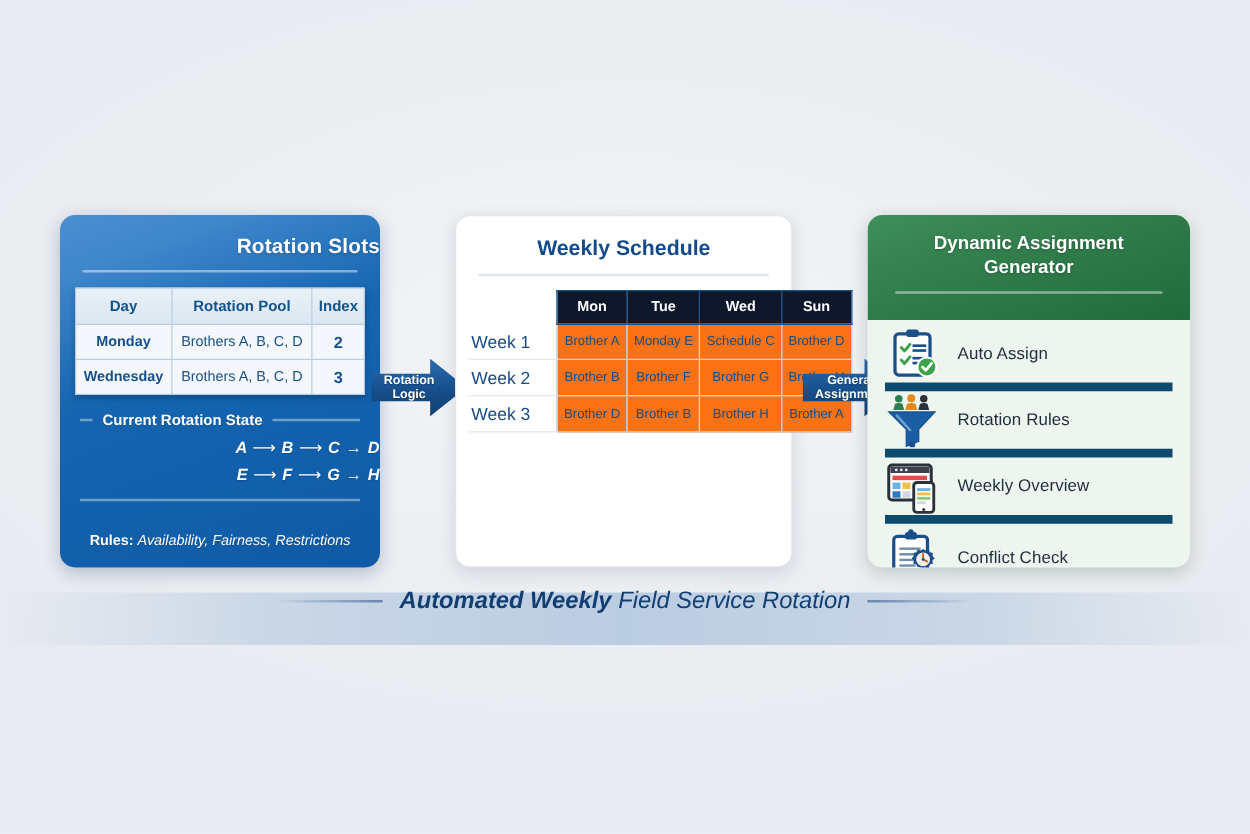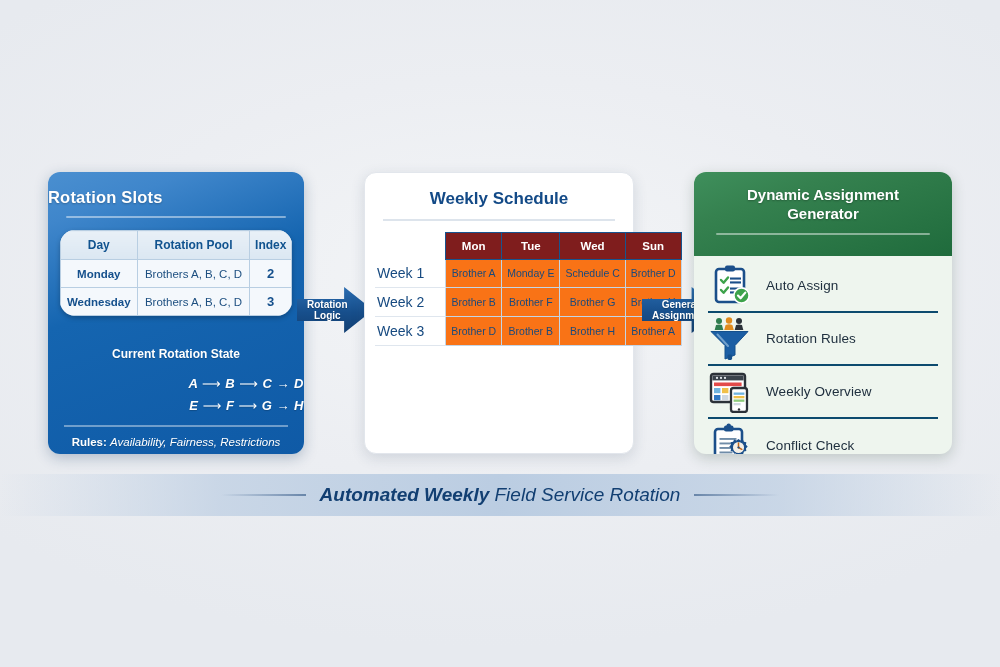--- a/index.html
+++ b/index.html
@@ -27,38 +27,38 @@
     width: 256px; height: 282px;
     border-radius: 12px;
     background: linear-gradient(160deg, #4a8fd0 0%, #3f86cb 14%, #1565b0 42%, #0f5aa6 100%);
     box-shadow: 0 4px 14px rgba(25,60,100,.28);
     overflow: hidden;
   }
   .slots-title {
     color: #ffffff;
     font-size: 16.5px;
     font-weight: bold;
-    text-align: left;
+    text-align: right;
     padding-top: 16px;
     letter-spacing: .2px;
     text-shadow: 0 1px 2px rgba(0,0,0,.25);
   }
   .slots-title-rule {
     height: 2px;
     margin: 9px 18px 0 18px;
     background: rgba(255,255,255,.45);
     border-radius: 2px;
   }
 
   .slots-table {
     margin: 12px 12px 0 12px;
     border-collapse: collapse;
     width: calc(100% - 24px);
     background: #f4f8fc;
-    border-radius: 15px;
+    border-radius: 1px;
     overflow: hidden;
     box-shadow: 0 2px 5px rgba(0,0,0,.25);
   }
   .slots-table th, .slots-table td {
     border: 1px solid #b8cee2;
     font-size: 11.5px;
     color: #134a85;
     text-align: center;
     padding: 6px 3px;
     white-space: nowrap;
@@ -70,42 +70,41 @@
     color: #11538f;
     padding: 7px 3px;
   }
   .slots-table td.day   { font-weight: bold; font-size: 11.5px; color:#15508c; }
   .slots-table td.pool  { font-weight: normal; color:#1d4f80; font-size: 11.5px; }
   .slots-table td.index { font-weight: bold; font-size: 13px; color:#15508c; }
 
   .state-head {
     display: flex; align-items: center; gap: 8px;
     margin: 13px 16px 0 16px;
-    flex-direction: column;
   }
   .state-head .ln { flex: 1; height: 2px; background: rgba(255,255,255,.40); }
   .state-head .ln.short { flex: 0 0 10px; }
   .state-head span.txt {
     color:#fff; font-size: 12px; font-weight: bold; white-space: nowrap;
     text-shadow: 0 1px 1px rgba(0,0,0,.2);
   }
 
   .chain {
     color:#ffffff; font-size: 13px; font-weight: bold; font-style: italic;
     text-align:right; margin-top: 7px; letter-spacing: .5px;
     text-shadow: 0 1px 1px rgba(0,0,0,.2);
   }
   .chain .ar { font-style: normal; font-weight: normal; }
 
   .rules-rule {
     height: 2px; margin: 12px 16px 0 16px;
     background: rgba(255,255,255,.40);
   }
   .rules-line {
-    text-align:center; margin-top: 9px; color:#fff; font-size: 11.5px;
+    text-align:center; margin-top: 26px; color:#fff; font-size: 11.5px;
     text-shadow: 0 1px 1px rgba(0,0,0,.2);
   }
   .rules-line b { font-weight: bold; }
   .rules-line i { font-style: italic; }
 
   
   .panel-week {
     position: absolute;
     left: 364px; top: 172px;
     width: 270px; height: 282px;
@@ -127,21 +126,21 @@
     border-collapse: collapse;
   }
   .week-table th, .week-table td {
     font-size: 10.5px;
     text-align:center;
     padding: 6px 5px;
     white-space: nowrap;
   }
   .week-table th.corner { background: transparent; border: none; }
   .week-table th.dayhead {
-    background: #7f1d1d;
+    background: #0f172a;
     color:#fff; font-weight: bold; font-size: 11.5px;
     border: 1px solid #17548f;
     padding: 7px 8px;
   }
   .week-table td.wk {
     color:#174a80; font-size: 14px; border: none;
     border-bottom: 1px solid #dfe6ee;
     padding-right: 21px; padding-left: 2px;
     background: transparent;
   }
@@ -171,21 +170,21 @@
     line-height: 1.25; text-shadow: 0 1px 2px rgba(0,0,0,.28);
   }
   .gen-head-rule {
     height: 2px; margin: 9px 12px 0 12px;
     background: rgba(255,255,255,.45); border-radius: 2px;
   }
   .gen-list { padding: 4px 14px 0 14px; }
   .gen-item {
     display:flex; align-items:center; gap: 12px;
     height: 53px;
-    border-bottom: 2px solid #0c4a6e;
+    border-bottom: 7px solid #0c4a6e;
   }
   .gen-item:last-child { border-bottom: none; }
   .gen-item .ico { width: 46px; height: 44px; flex: 0 0 46px; position: relative; }
   .gen-item .lbl {
     font-size: 13.5px; color:#20303f; font-weight: normal;
     letter-spacing:.1px;
   }
 
   
   .arrow {
@@ -212,21 +211,21 @@
   .footer-band {
     position:absolute; left: 0; top: 474px; width: 1000px; height: 42px;
     background: linear-gradient(90deg,
        rgba(196,212,230,0) 0%,
        rgba(190,207,227,.75) 22%,
        rgba(184,203,225,.95) 50%,
        rgba(190,207,227,.75) 78%,
        rgba(196,212,230,0) 100%);
   }
   .footer-wrap {
-    position:absolute; left: 0; top: 474px; width: 1000px; height: 42px;
+    position:absolute; left: 0; top: 460px; width: 1000px; height: 42px;
     display:flex; align-items:center; justify-content:center; gap: 14px;
   }
   .footer-line {
     width: 85px; height: 1.5px;
     background: linear-gradient(90deg, rgba(30,70,120,0), rgba(30,70,120,.55));
   }
   .footer-line.right {
     background: linear-gradient(90deg, rgba(30,70,120,.55), rgba(30,70,120,0));
   }
   .footer-text {

